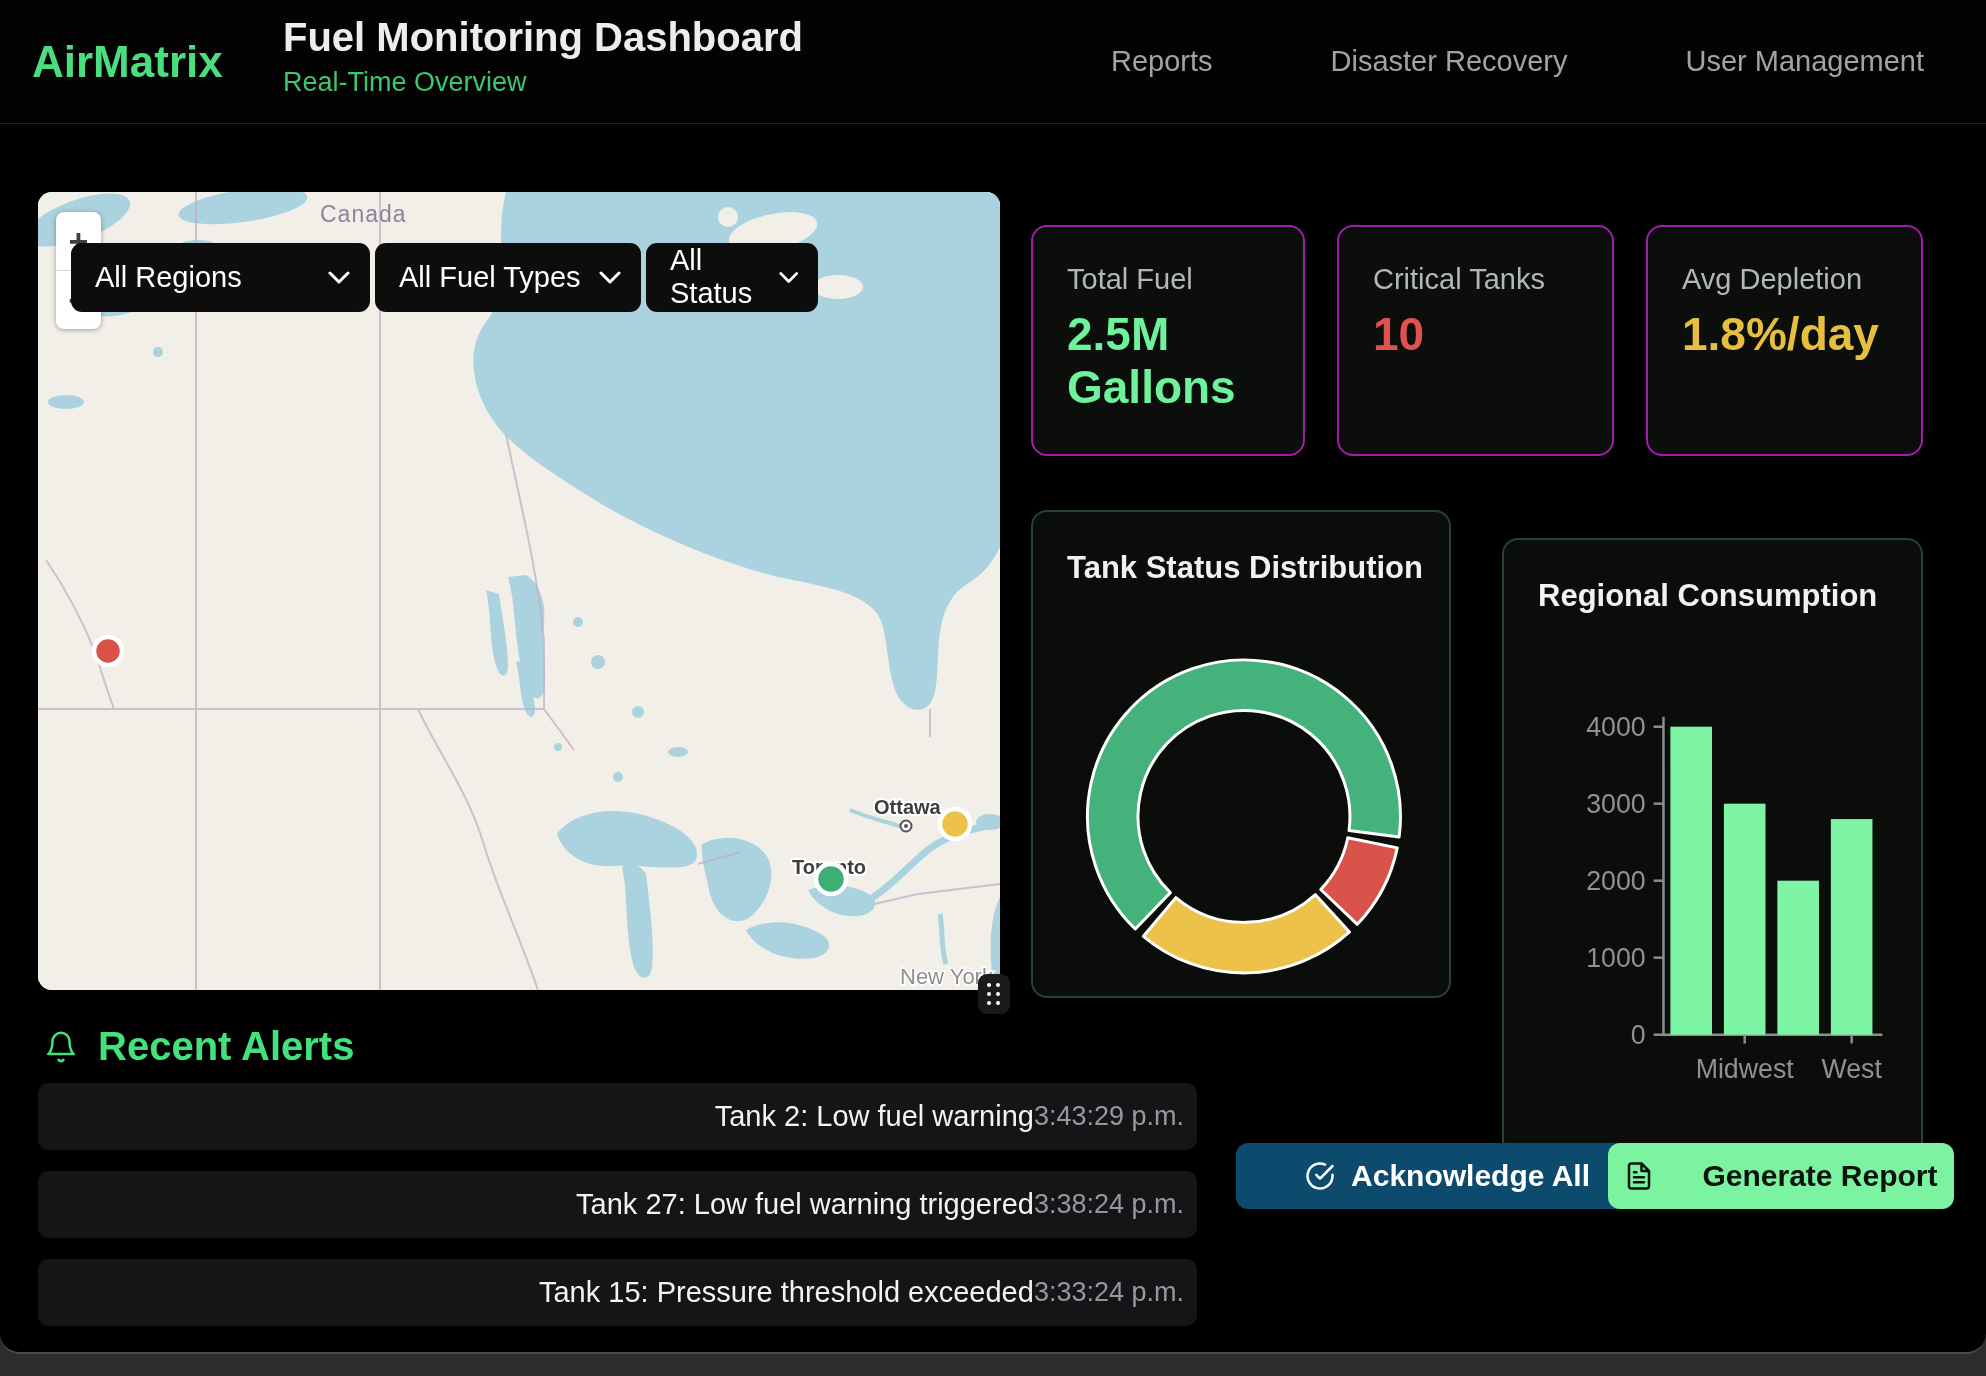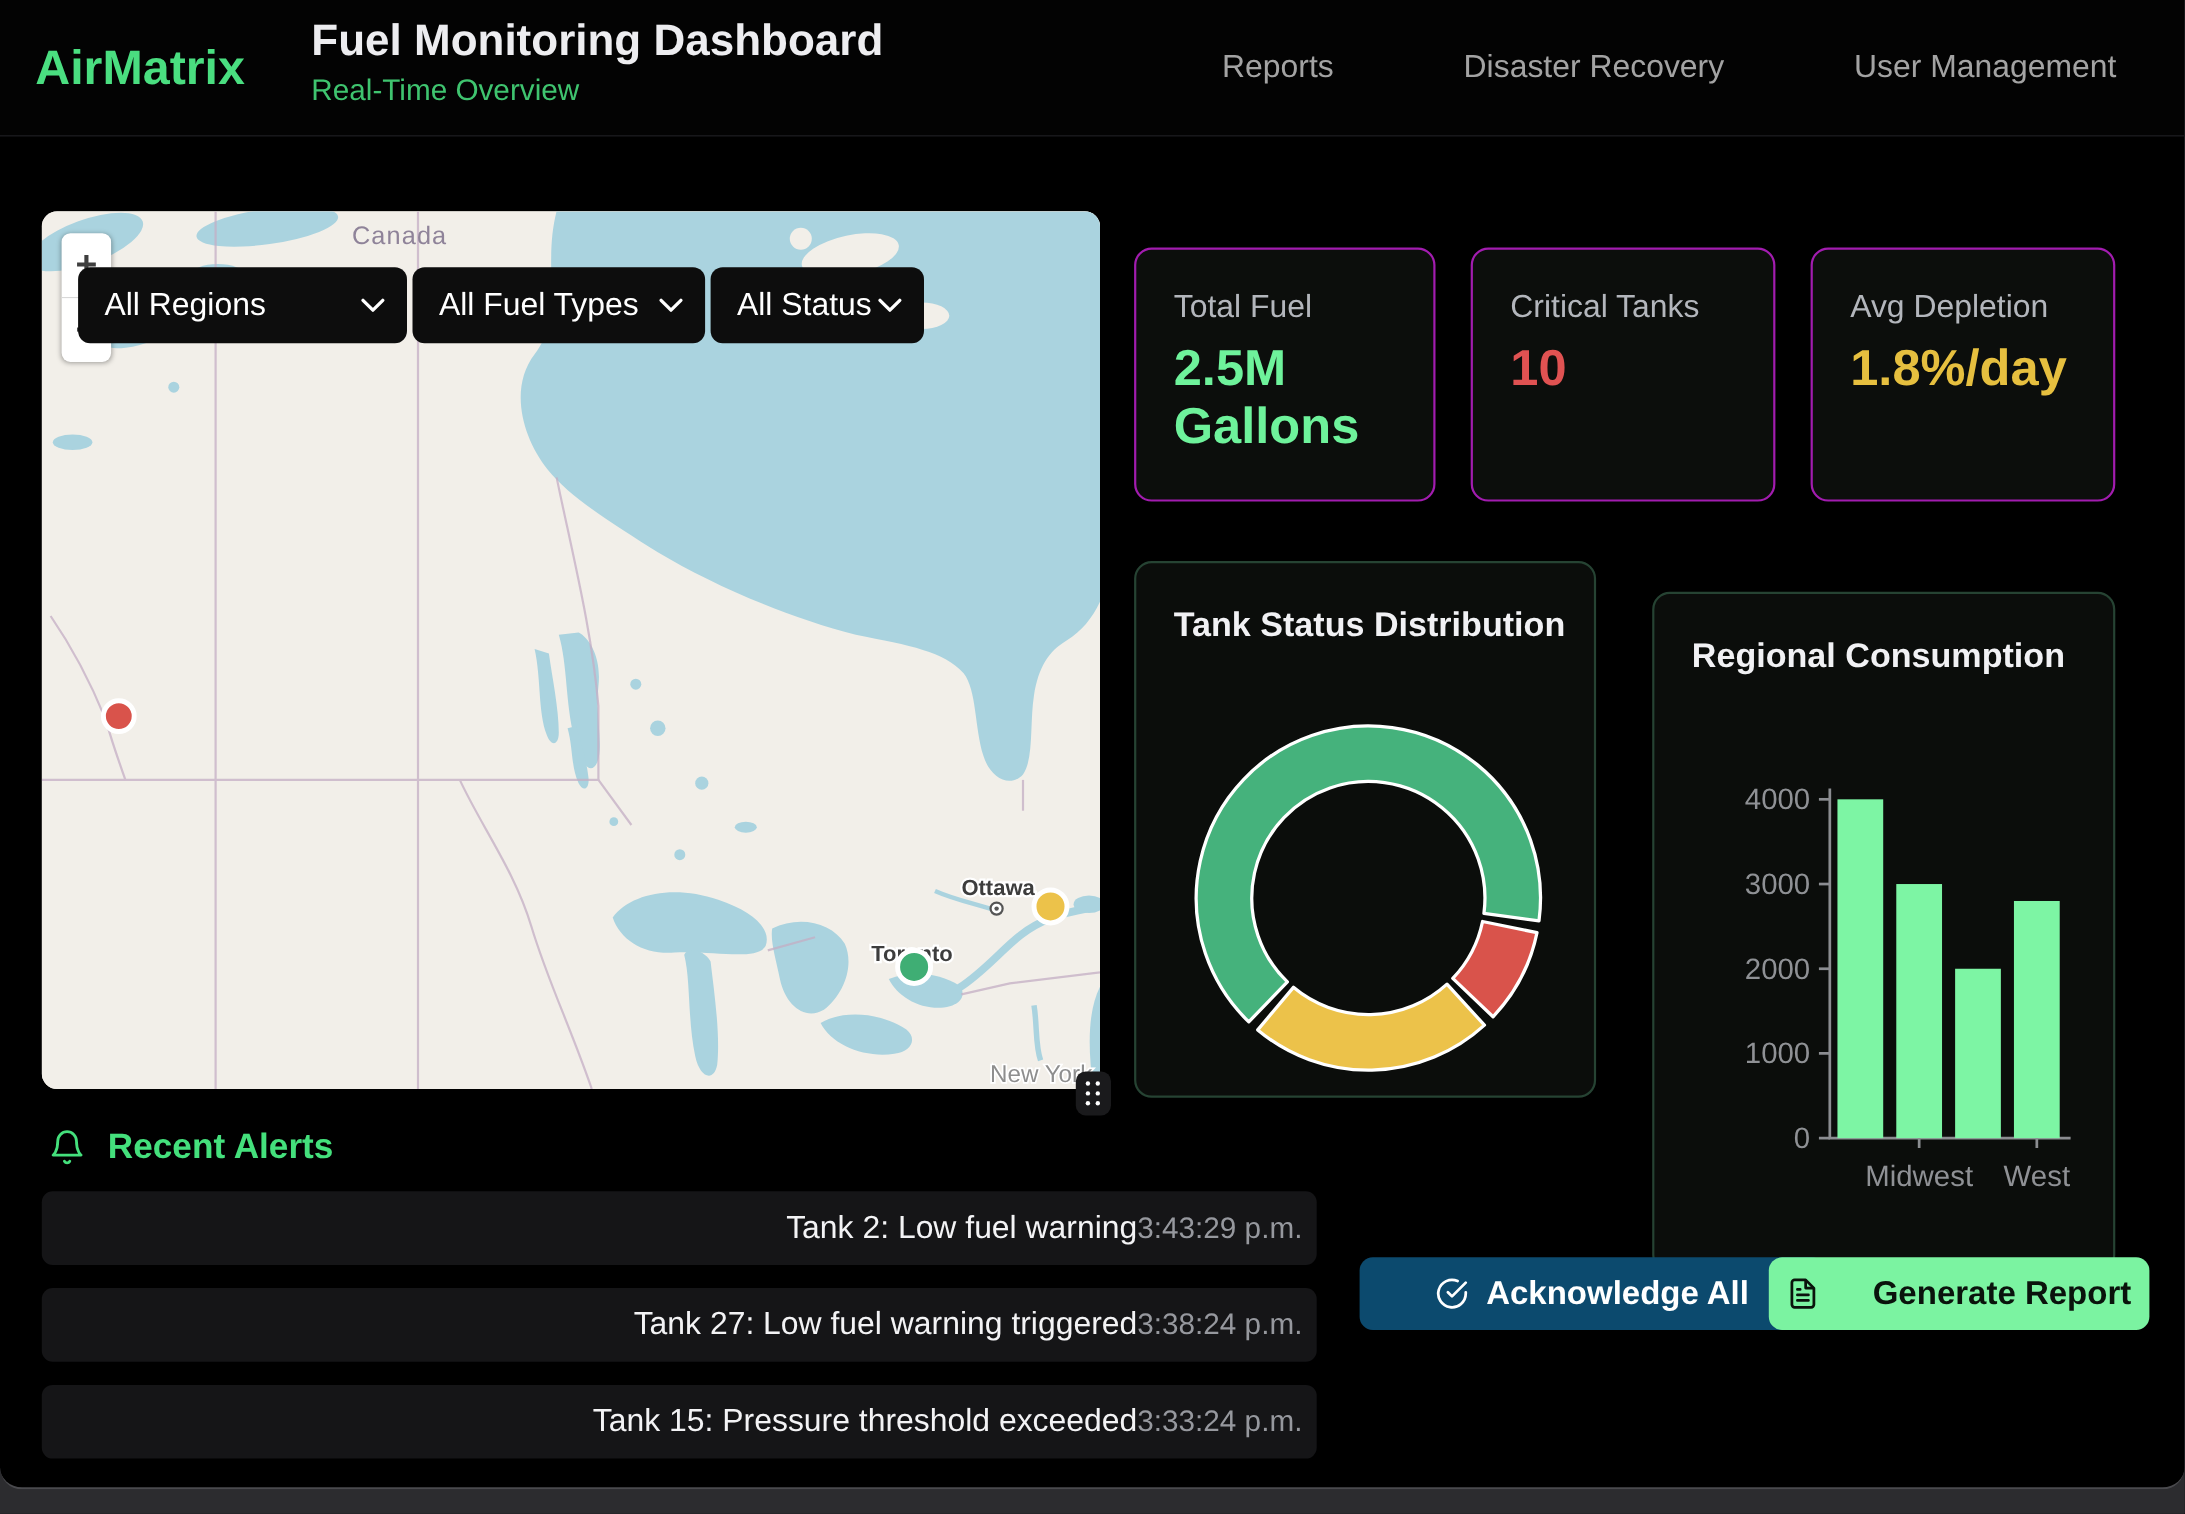--- a/index.html
+++ b/index.html
@@ -19,21 +19,21 @@
 
   
   .map-card{position:absolute;left:38px;top:192px;width:962px;height:798px;border-radius:14px;overflow:hidden;background:#f2efe9;}
   .map-svg{position:absolute;left:0;top:0;width:100%;height:100%;display:block;}
   .zoomctl{position:absolute;left:18px;top:20px;width:45px;background:#fff;border-radius:8px;overflow:hidden;box-shadow:0 1px 5px rgba(0,0,0,.35);}
   .zbtn{width:45px;height:58px;display:flex;align-items:center;justify-content:center;font-size:34px;color:#3f3f3f;font-weight:bold;cursor:pointer;}
   .zdiv{height:1px;background:#d8d8d8;}
   .filters{position:absolute;left:33px;top:51px;display:flex;gap:5px;}
   .filter{height:69px;background:#0d0d0d;border-radius:11px;display:flex;align-items:center;justify-content:space-between;
           padding:0 20px 1px 24px;color:#fff;font-size:29px;font-weight:normal;box-sizing:border-box;cursor:pointer;}
-  .filter:nth-child(1){width:299px}.filter:nth-child(2){width:266px}.filter:nth-child(3){width:194px}
+  .filter:nth-child(1){width:299px}.filter:nth-child(2){width:266px}.filter:nth-child(3){width:172px}
   .drag-handle{position:absolute;left:978px;top:974px;width:32px;height:40px;background:#1a1a1c;border-radius:9px;
                display:flex;align-items:center;justify-content:center;cursor:grab;}
   .dots{display:grid;grid-template-columns:repeat(2,5px);grid-template-rows:repeat(3,5px);gap:4px;}
   .dots i{width:4px;height:4px;border-radius:50%;background:#fff;}
 
   
   .statcard{position:absolute;background:#0c0e0c;border:2px solid #a21caf;border-radius:16px;box-sizing:border-box;}
   .statcard:nth-child(1){left:1031px;top:225px;width:274px;height:231px;}
   .statcard:nth-child(2){left:1337px;top:225px;width:277px;height:231px;}
   .statcard:nth-child(3){left:1646px;top:225px;width:277px;height:231px;}
@@ -41,21 +41,21 @@
   .stat-value{margin:12px 34px 0 34px;font-size:46px;font-weight:bold;line-height:1.15;overflow-wrap:break-word;}
 
   .chart-card{position:absolute;background:#0b0d0b;border:2px solid #264333;border-radius:16px;box-sizing:border-box;overflow:hidden;}
   .donut-card{left:1031px;top:510px;width:420px;height:488px;}
   .bars-card{left:1502px;top:538px;width:421px;height:619px;}
   .chart-title{position:absolute;left:34px;top:38px;font-size:31px;font-weight:bold;color:#f1f1f4;}
   .chart-svg{position:absolute;left:0;top:0;width:100%;height:100%;}
 
   
   .alerts-title-row{position:absolute;left:44px;top:1024px;display:flex;align-items:center;gap:20px;}
-  .alerts-title{font-size:32px;font-weight:bold;color:#44e07c;}
+  .alerts-title{font-size:40px;font-weight:bold;color:#44e07c;}
   .alert-row{position:absolute;left:38px;width:1159px;height:67px;background:#151517;border-radius:10px;
              display:flex;align-items:center;justify-content:flex-end;padding:0 13px 0 14px;box-sizing:border-box;cursor:pointer;}
   .alert-row:nth-of-type(1){top:1083px}.alert-row:nth-of-type(2){top:1171px}.alert-row:nth-of-type(3){top:1259px}
   .alert-text{font-size:29px;color:#f3f3f5;}
   .alert-time{font-size:27px;color:#96989e;}
 
   .btn{position:absolute;top:1143px;height:66px;border-radius:12px;display:flex;align-items:center;justify-content:center;
        gap:16px;font-size:30px;font-weight:bold;cursor:pointer;box-sizing:border-box;}
   .btn-ack{left:1236px;width:423px;background:#0c4a6e;color:#fff;}
   .btn-gen{left:1608px;width:346px;background:#7bf3a1;color:#0a130c;gap:48px;}

